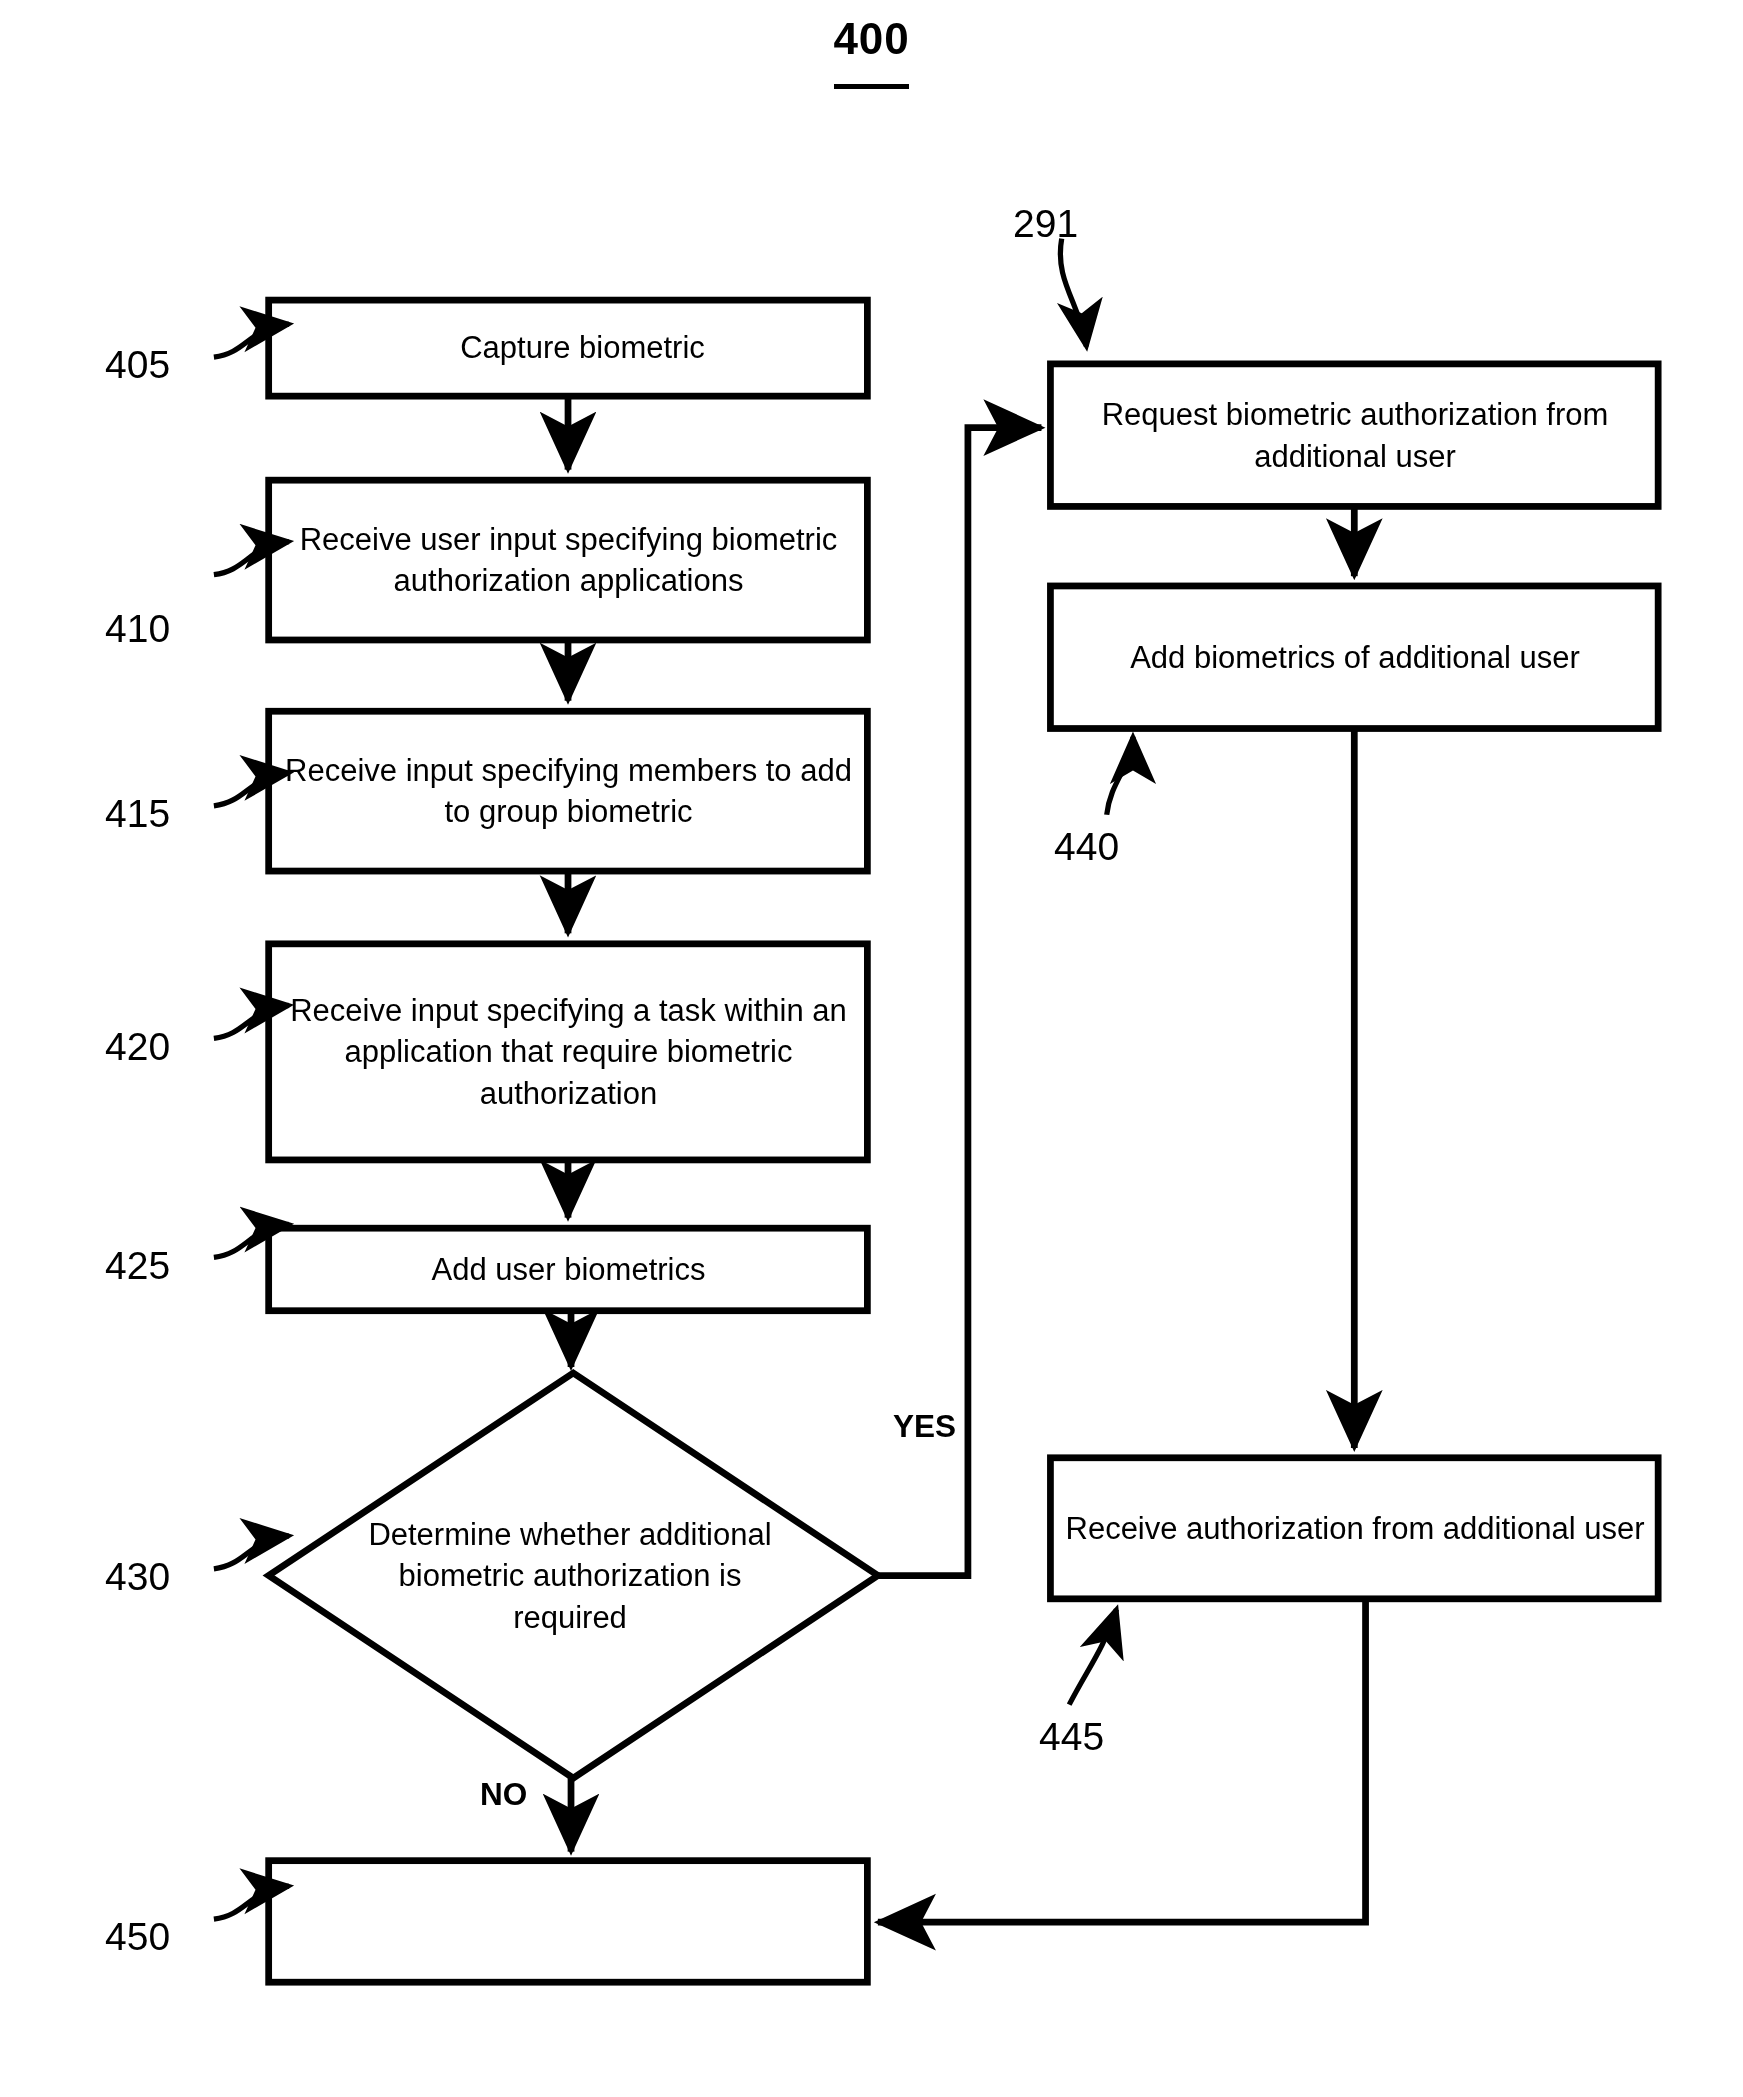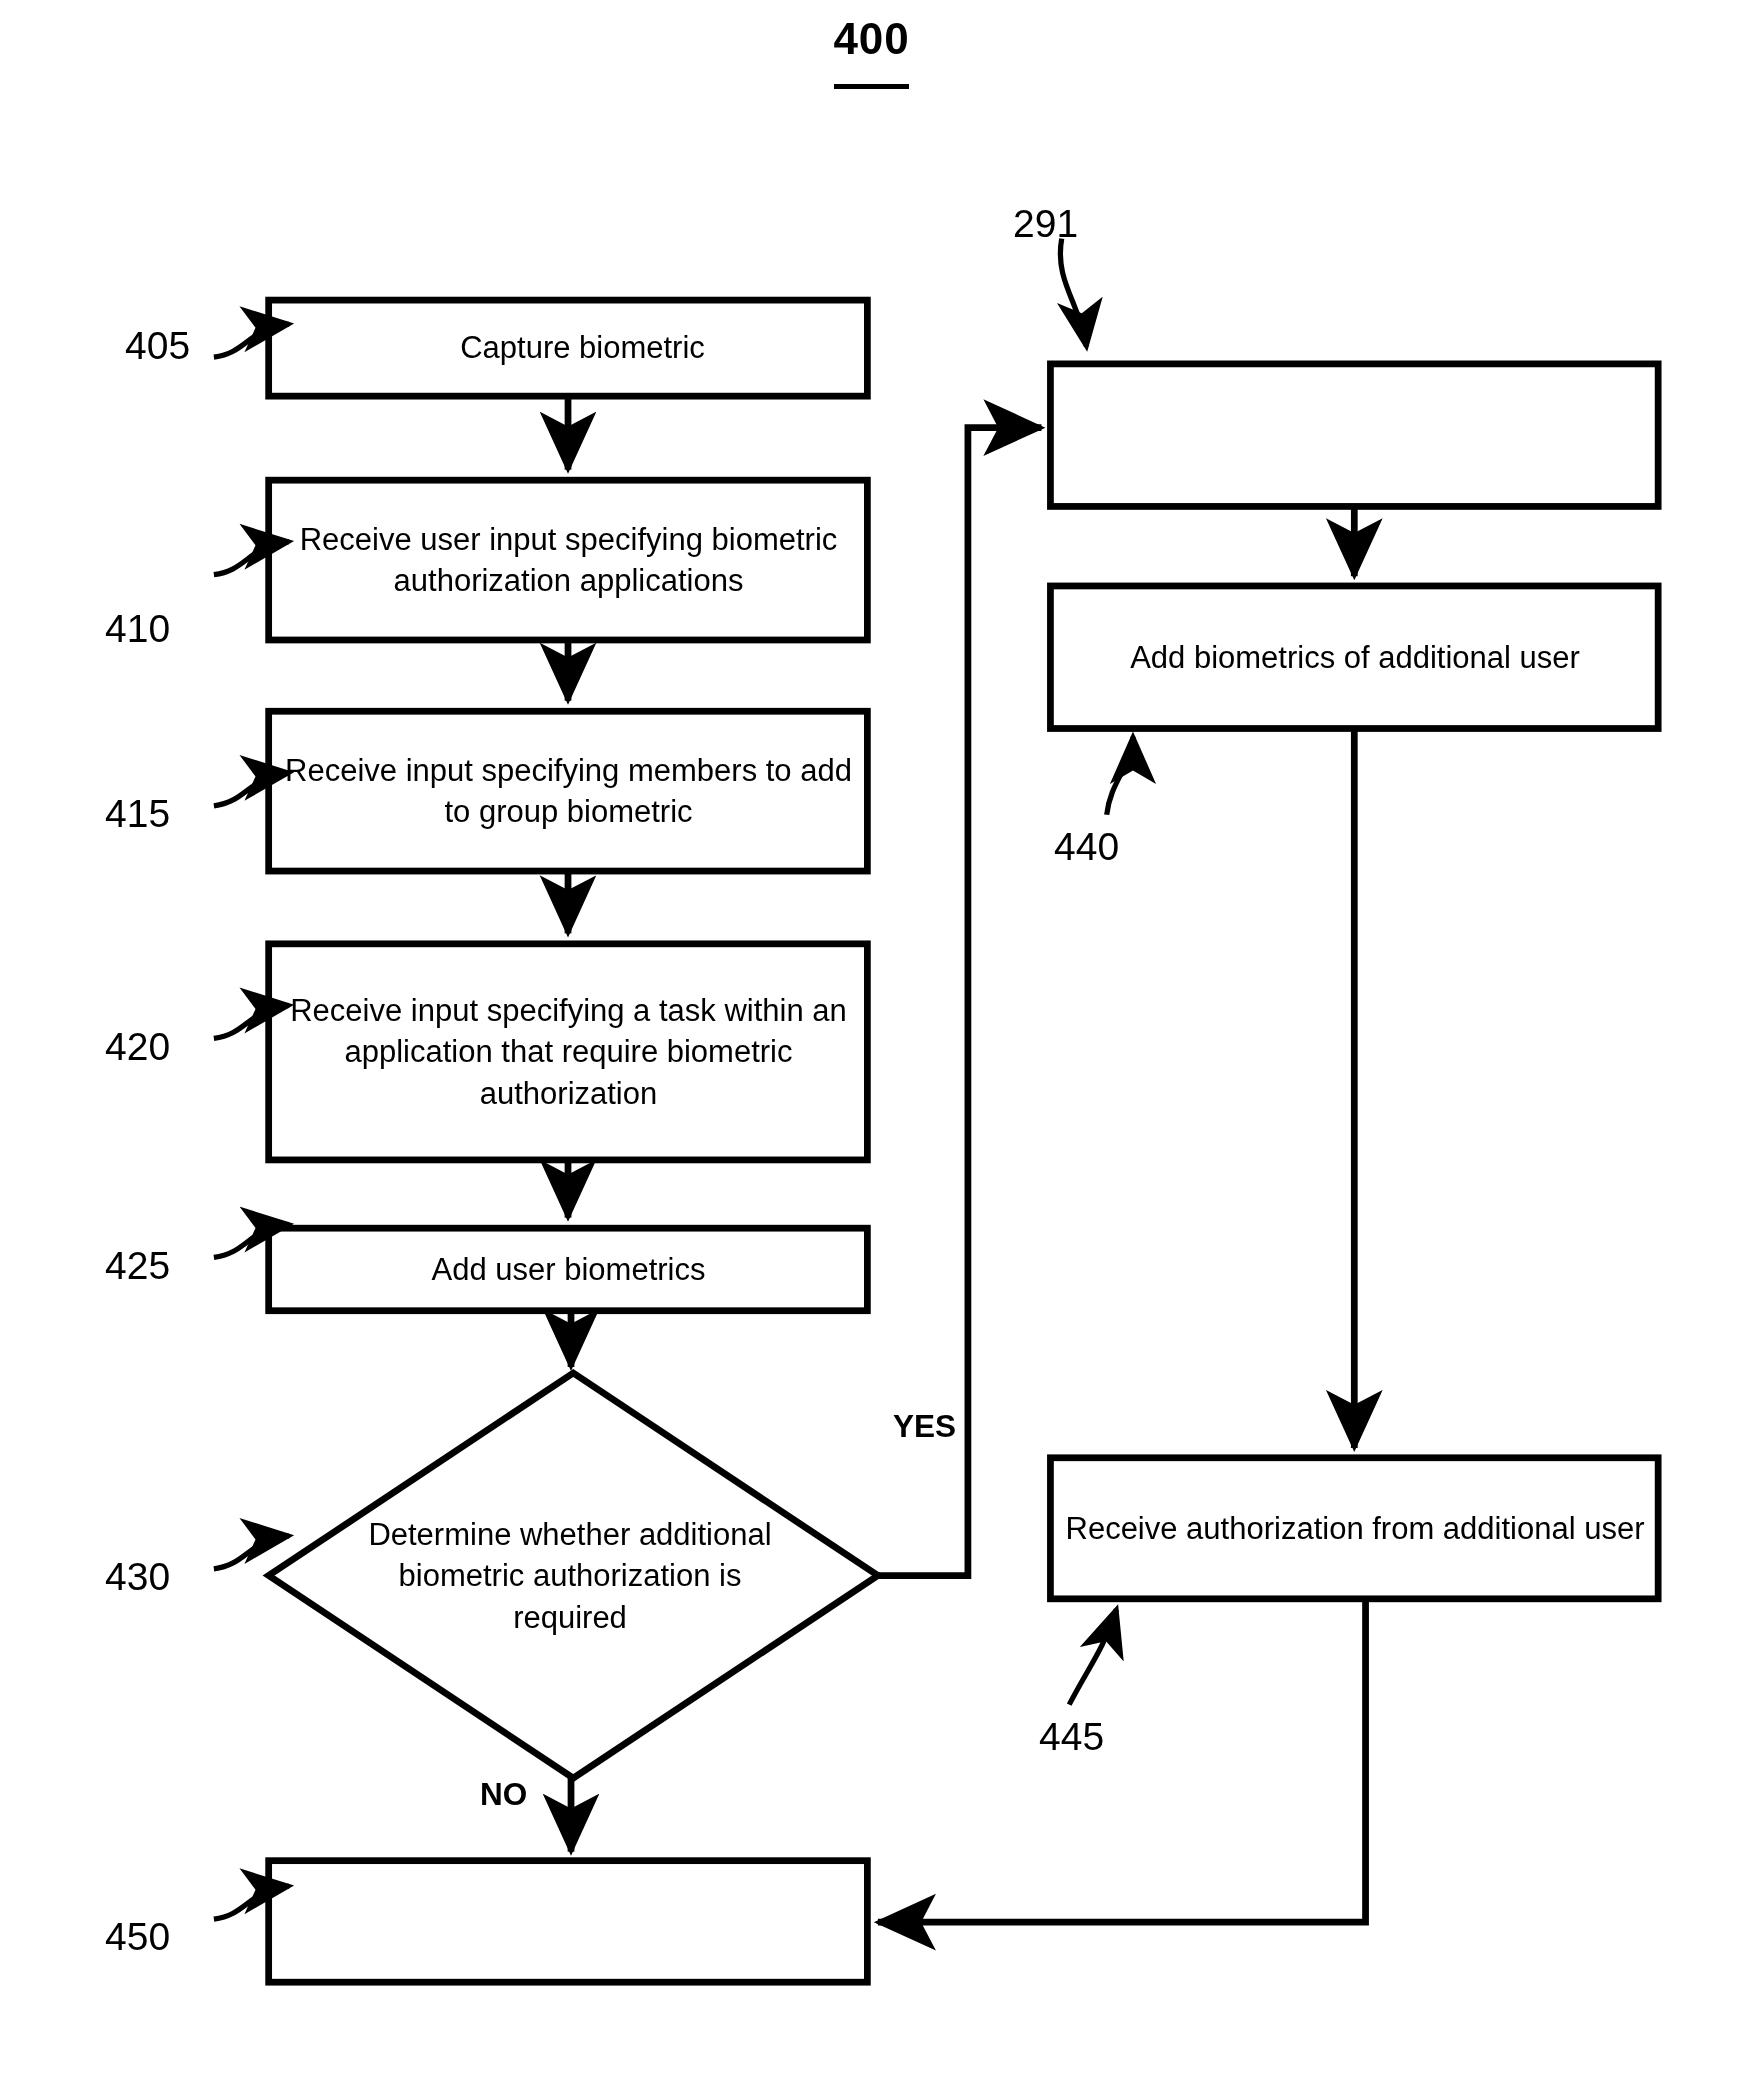--- a/index.html
+++ b/index.html
@@ -128,27 +128,28 @@
   <div class="node-label" style="left:269px; top:480px; width:599px; height:160px;">Receive user input specifying biometric authorization applications</div>
 
   <div class="node-label" style="left:269px; top:711px; width:599px; height:160px;">Receive input specifying members to add to group biometric</div>
 
   <div class="node-label" style="left:269px; top:944px; width:599px; height:216px;">Receive input specifying a task within an application that require biometric authorization</div>
 
   <div class="node-label" style="left:269px; top:1228px; width:599px; height:83px;">Add user biometrics</div>
 
   <div class="node-label" style="left:330px; top:1441px; width:480px; height:270px;">Determine whether additional biometric authorization is required</div>
 
+  <div class="node-label" style="left:1051px; top:364px; width:608px; height:143px;">Request biometric authorization from additional user</div>
 
   <div class="node-label" style="left:1051px; top:586px; width:608px; height:143px;">Add biometrics of additional user</div>
 
   <div class="node-label" style="left:1051px; top:1458px; width:608px; height:141px;">Receive authorization from additional user</div>
 
 
-  <div class="ref-num" style="left:105px; top:326px;margin-left:20px;">405</div>
+  <div class="ref-num" style="left:105px; top:345px;">405</div>
   <div class="ref-num" style="left:105px; top:563px;margin-top:46px;">410</div>
   <div class="ref-num" style="left:105px; top:794px;">415</div>
   <div class="ref-num" style="left:105px; top:1027px;">420</div>
   <div class="ref-num" style="left:105px; top:1246px;">425</div>
   <div class="ref-num" style="left:105px; top:1557px;">430</div>
   <div class="ref-num" style="left:1013px; top:204px;">291</div>
   <div class="ref-num" style="left:1054px; top:827px;">440</div>
   <div class="ref-num" style="left:1039px; top:1717px;">445</div>
   <div class="ref-num" style="left:105px; top:1917px;">450</div>
 

